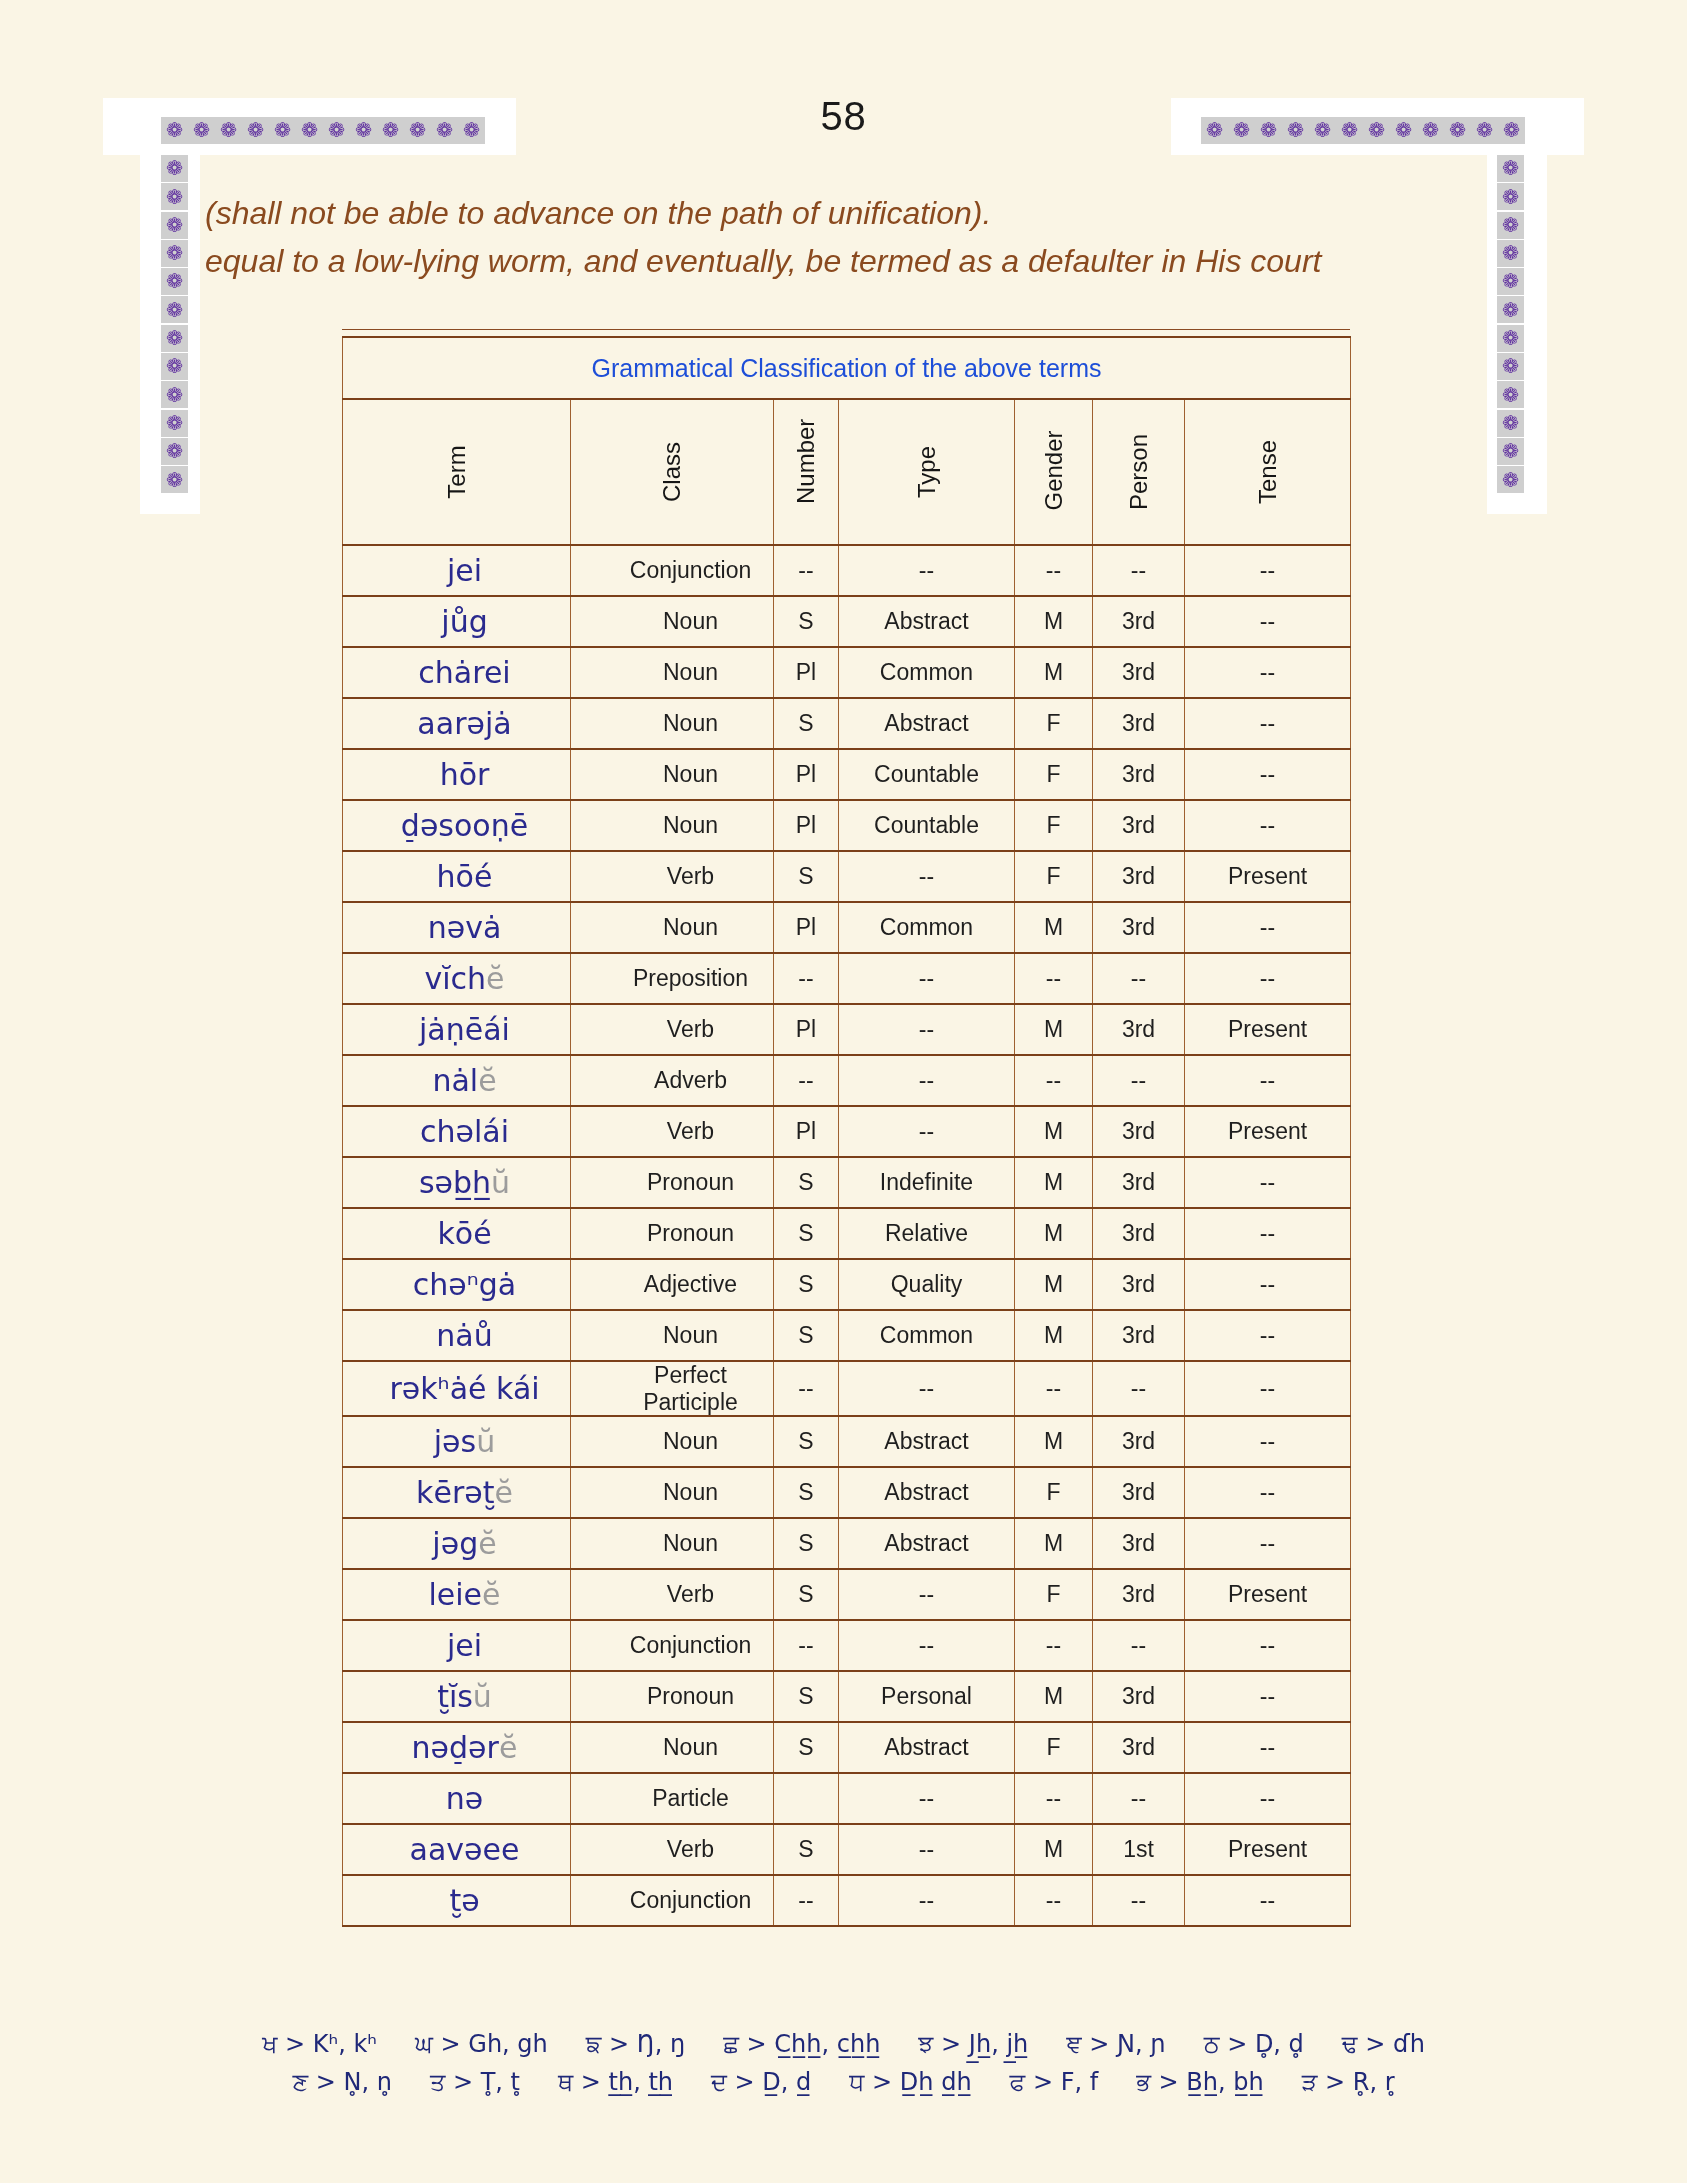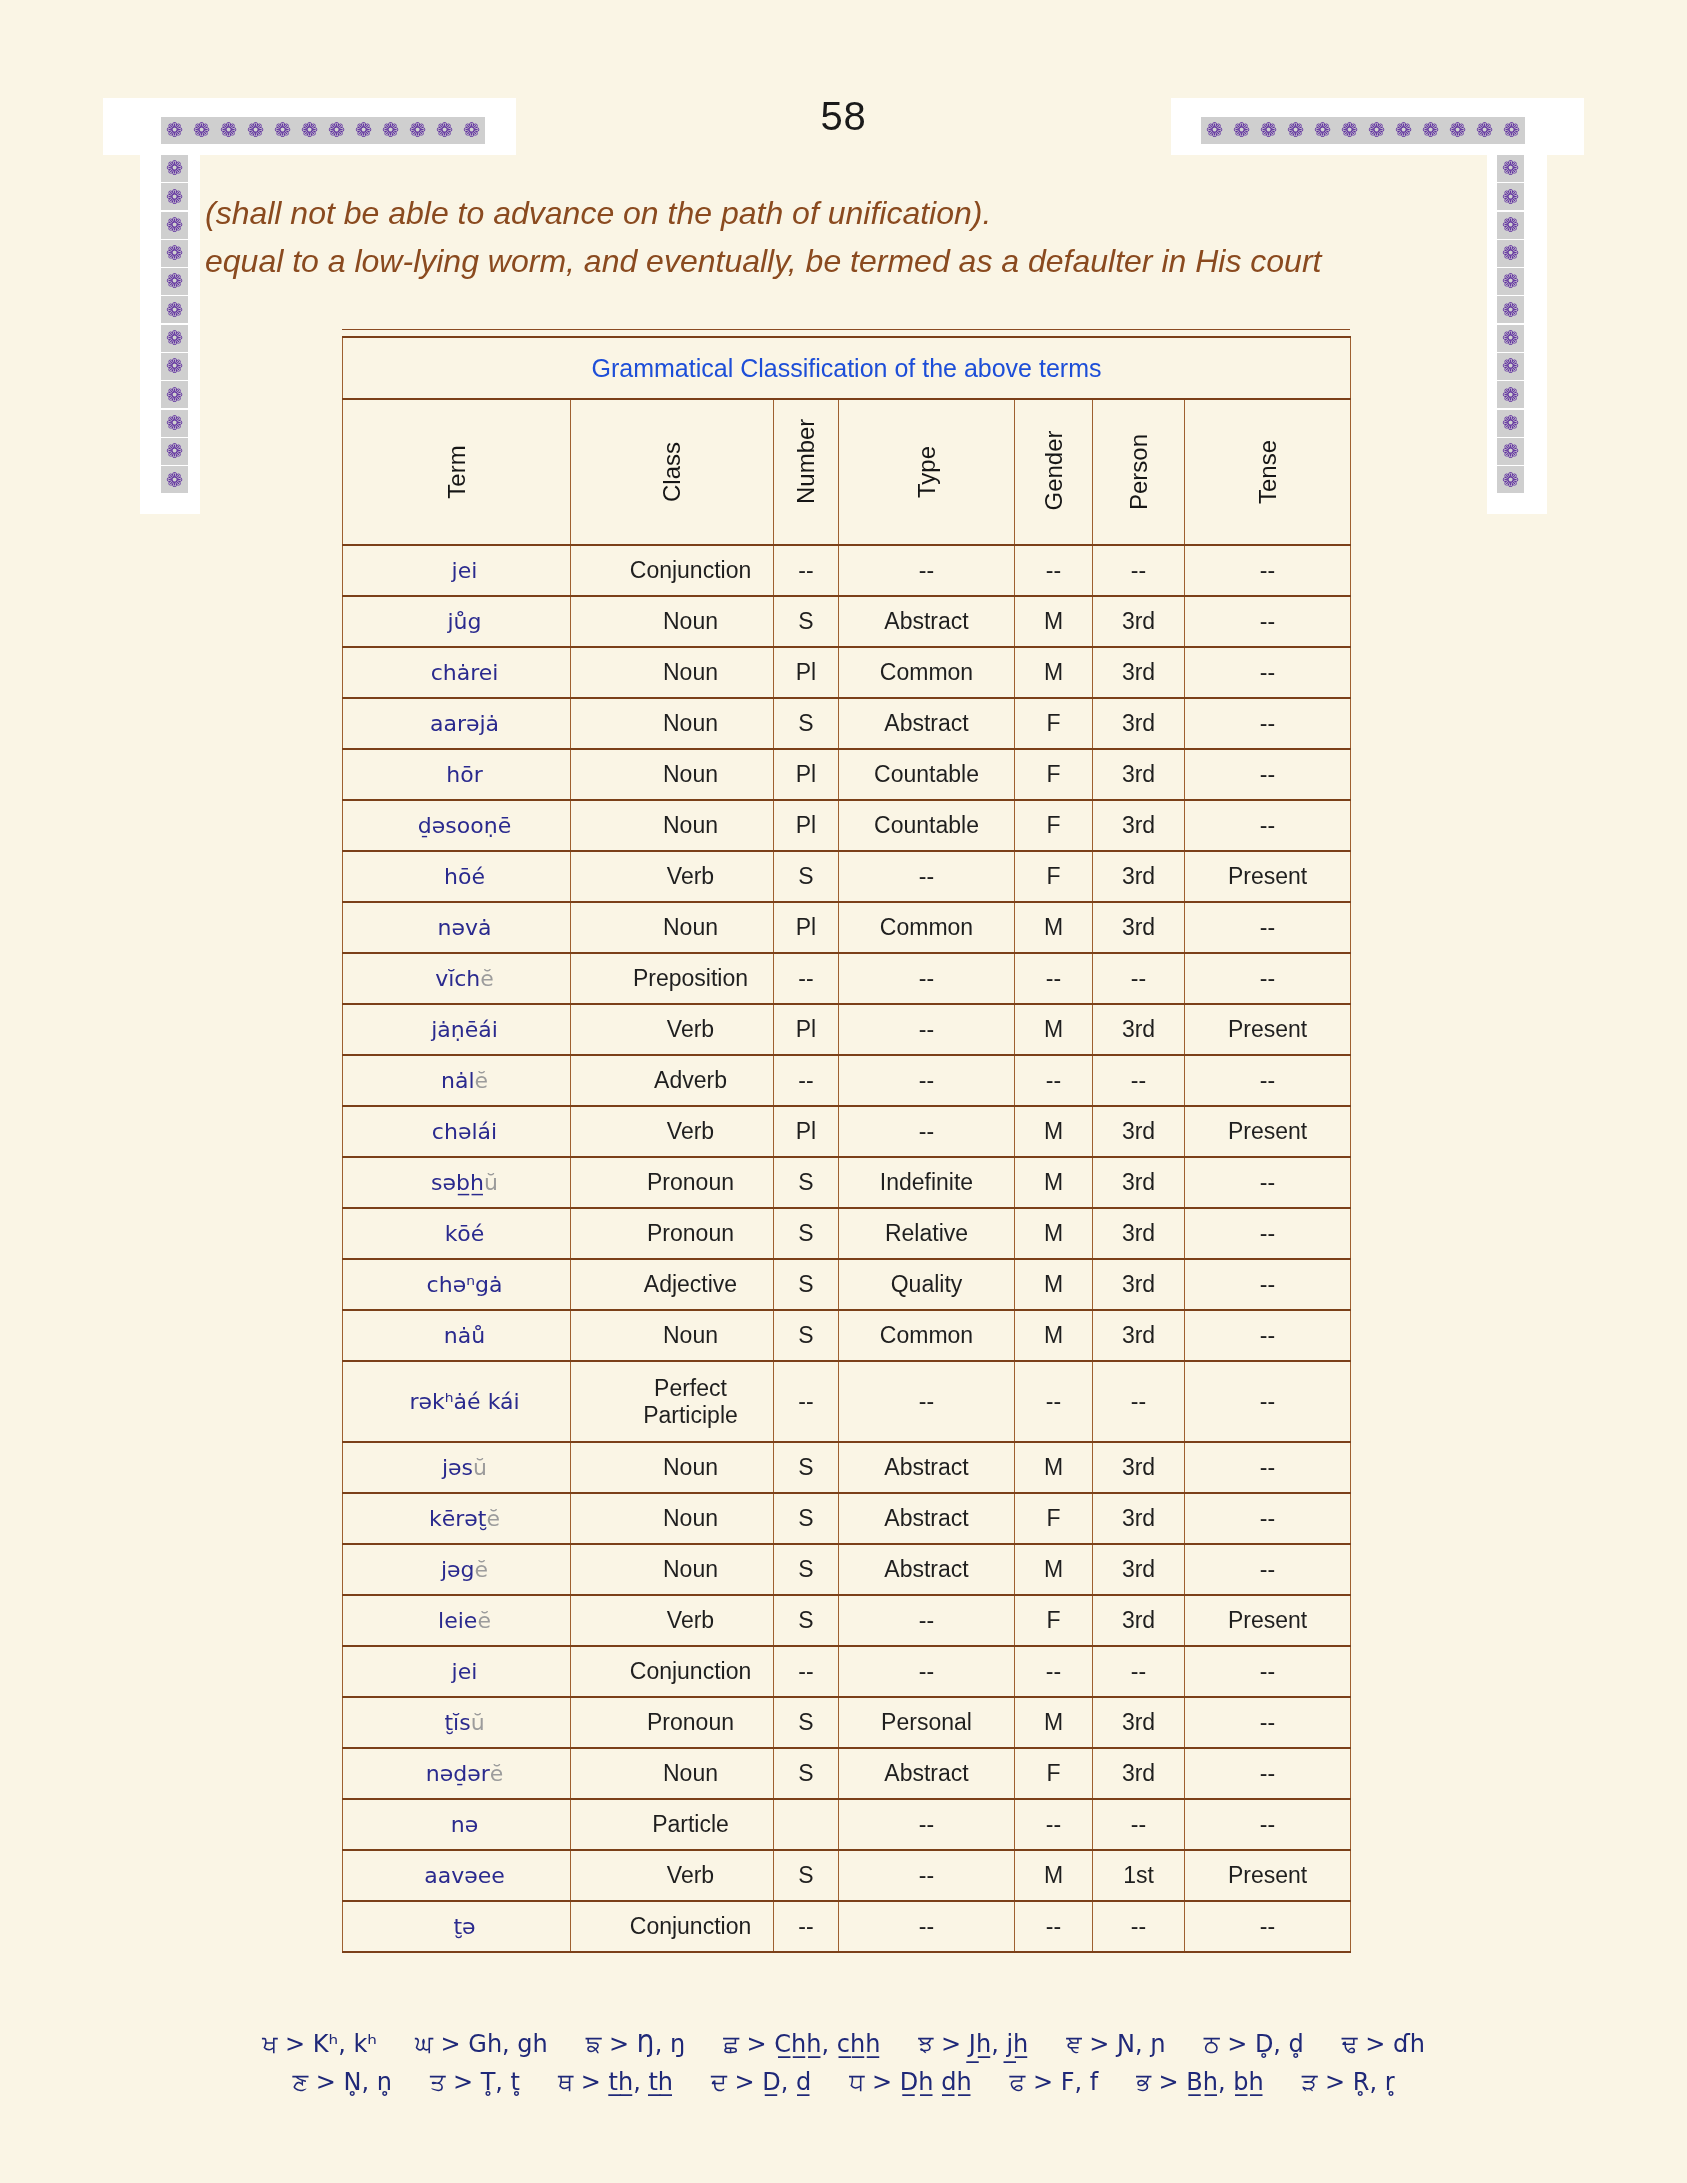--- a/index.html
+++ b/index.html
@@ -64,25 +64,25 @@
     text-align:center; vertical-align:middle;
     background:transparent; font-weight:normal;
   }
   tr.title-row td { height:62px; font-size:25px; color:#1d4ed8; }
   tr.header-row th { height:146px; }
   .rot {
     transform:rotate(-90deg); white-space:nowrap;
     font-size:24px; color:#161616;
   }
   tr.data-row { height:51px; }
-  tr.data-row.tall { height:81px; }
+  tr.data-row.tall { height:55px; }
   td.cell-term {
     text-align:left; padding-left:16px;
     font-family:"DejaVu Sans", sans-serif;
-    font-size:22px; color:#2a2a8e;
+    font-size:30px; color:#2a2a8e;
   }
   td.cell-term .muted { color:#9c9c9c; }
   td.cell-class { white-space:pre-line; line-height:1.15;padding-left:37px; }
   
   .key-row {
     position:absolute; left:50%; transform:translateX(-50%);
     display:flex; gap:38px; white-space:nowrap;
     font-family:"DejaVu Sans", sans-serif;
     font-size:24px; color:#1f2878;justify-content:center;
   }

